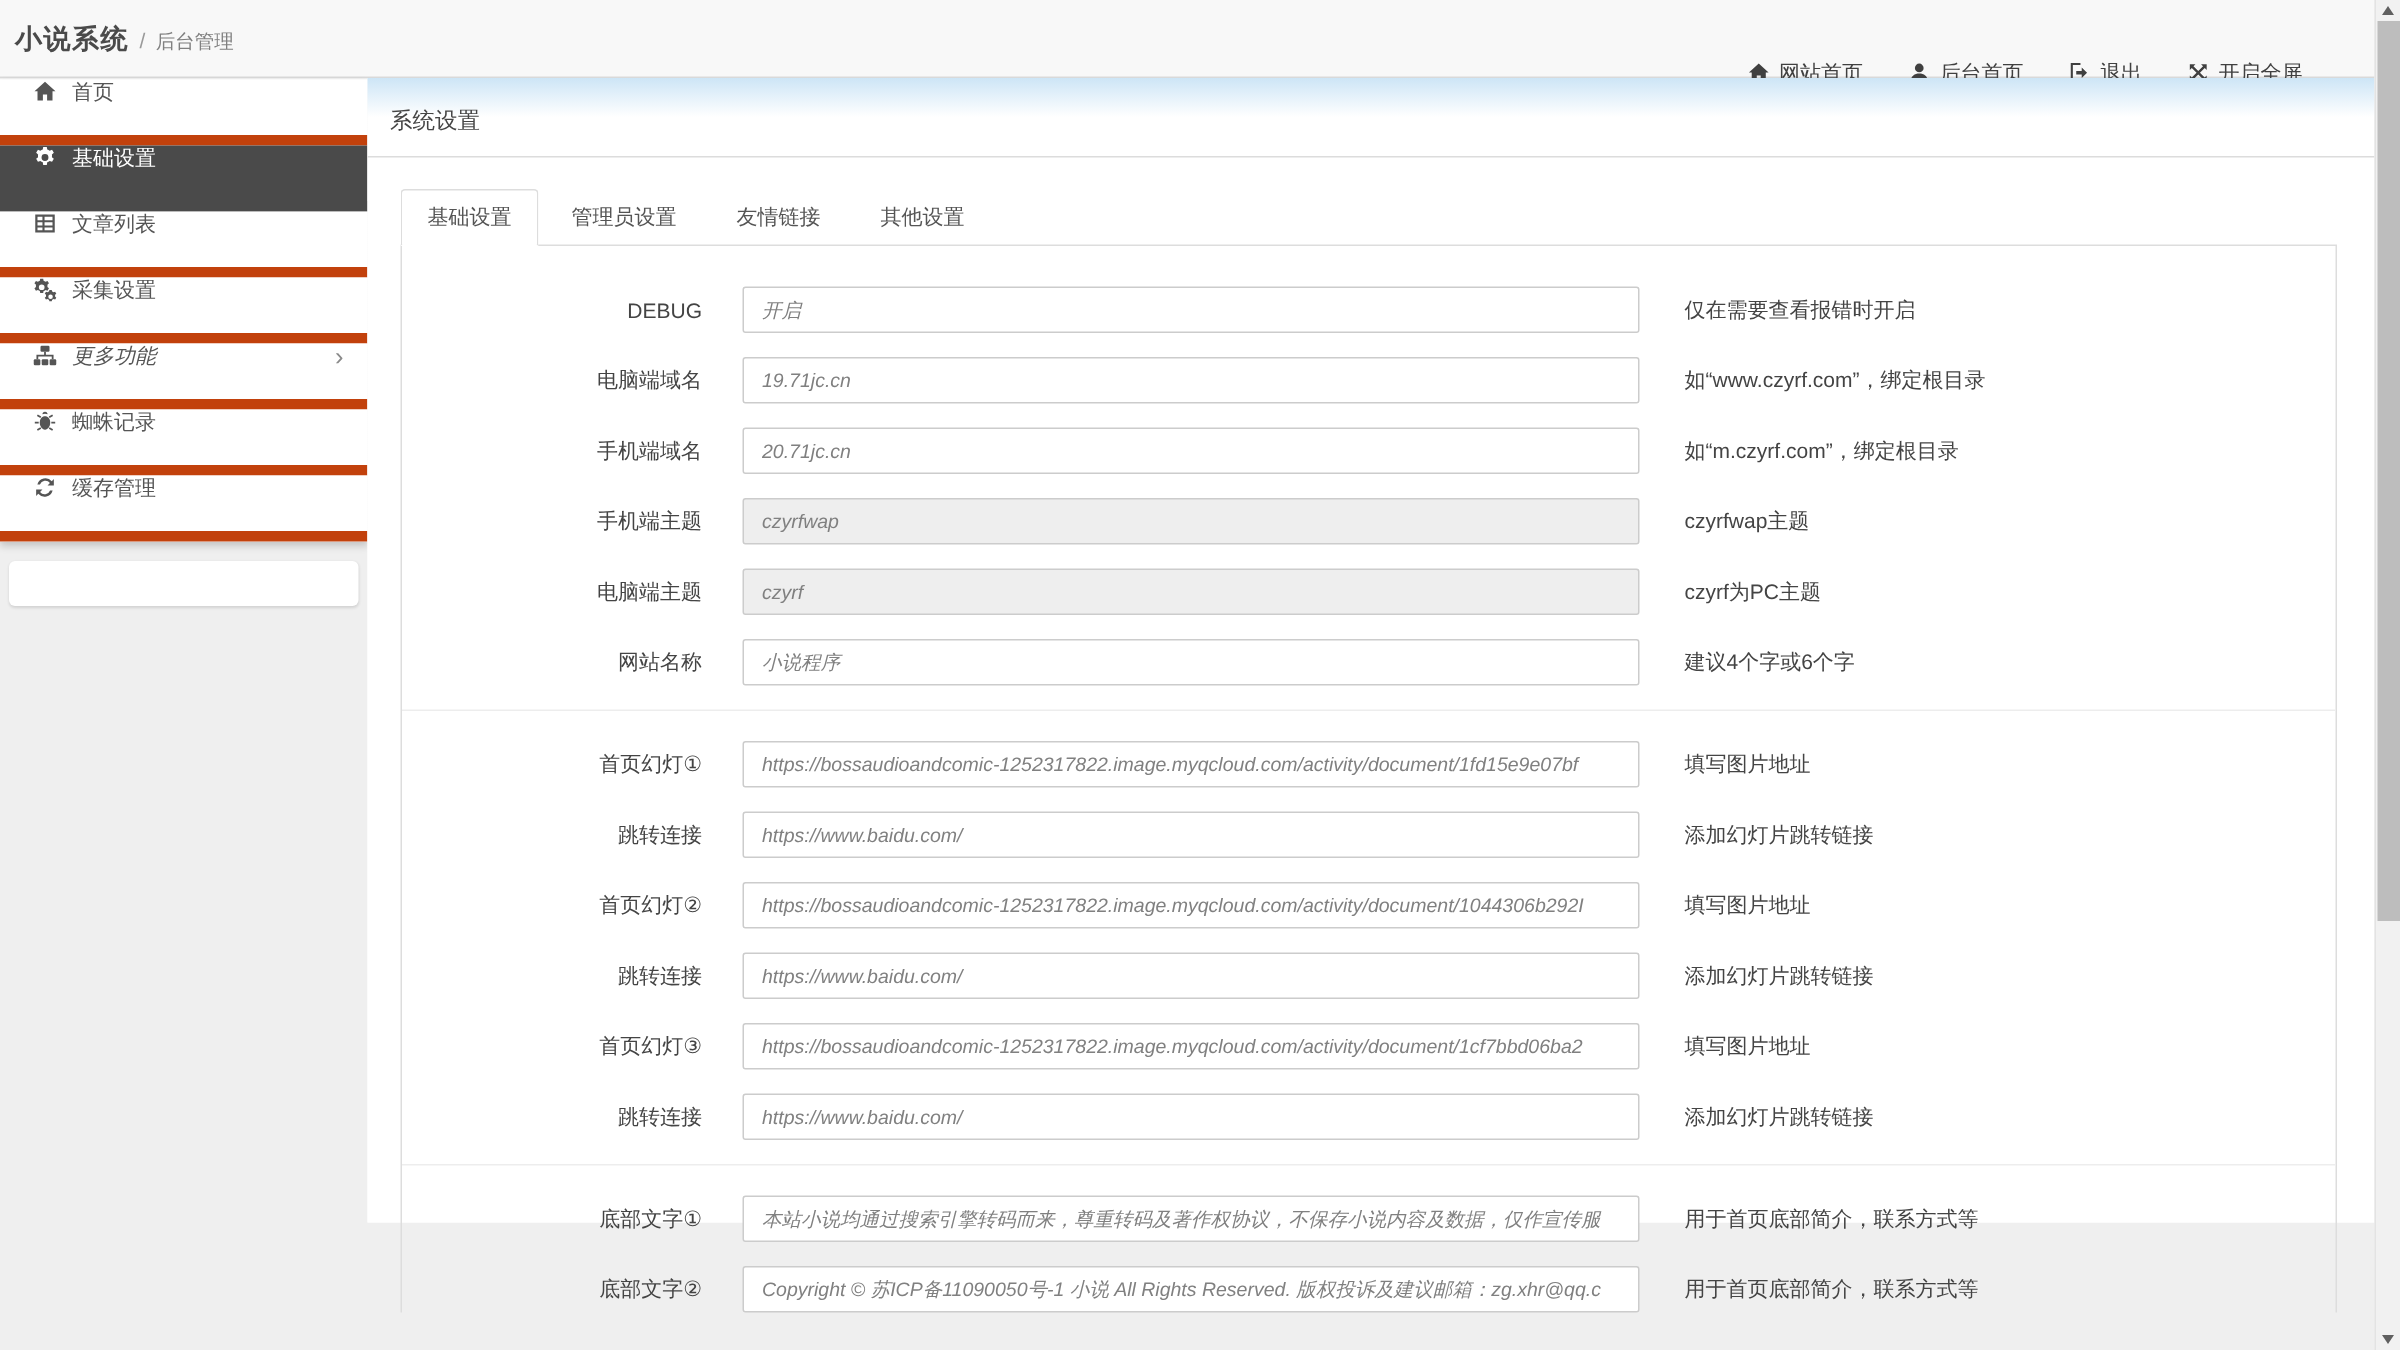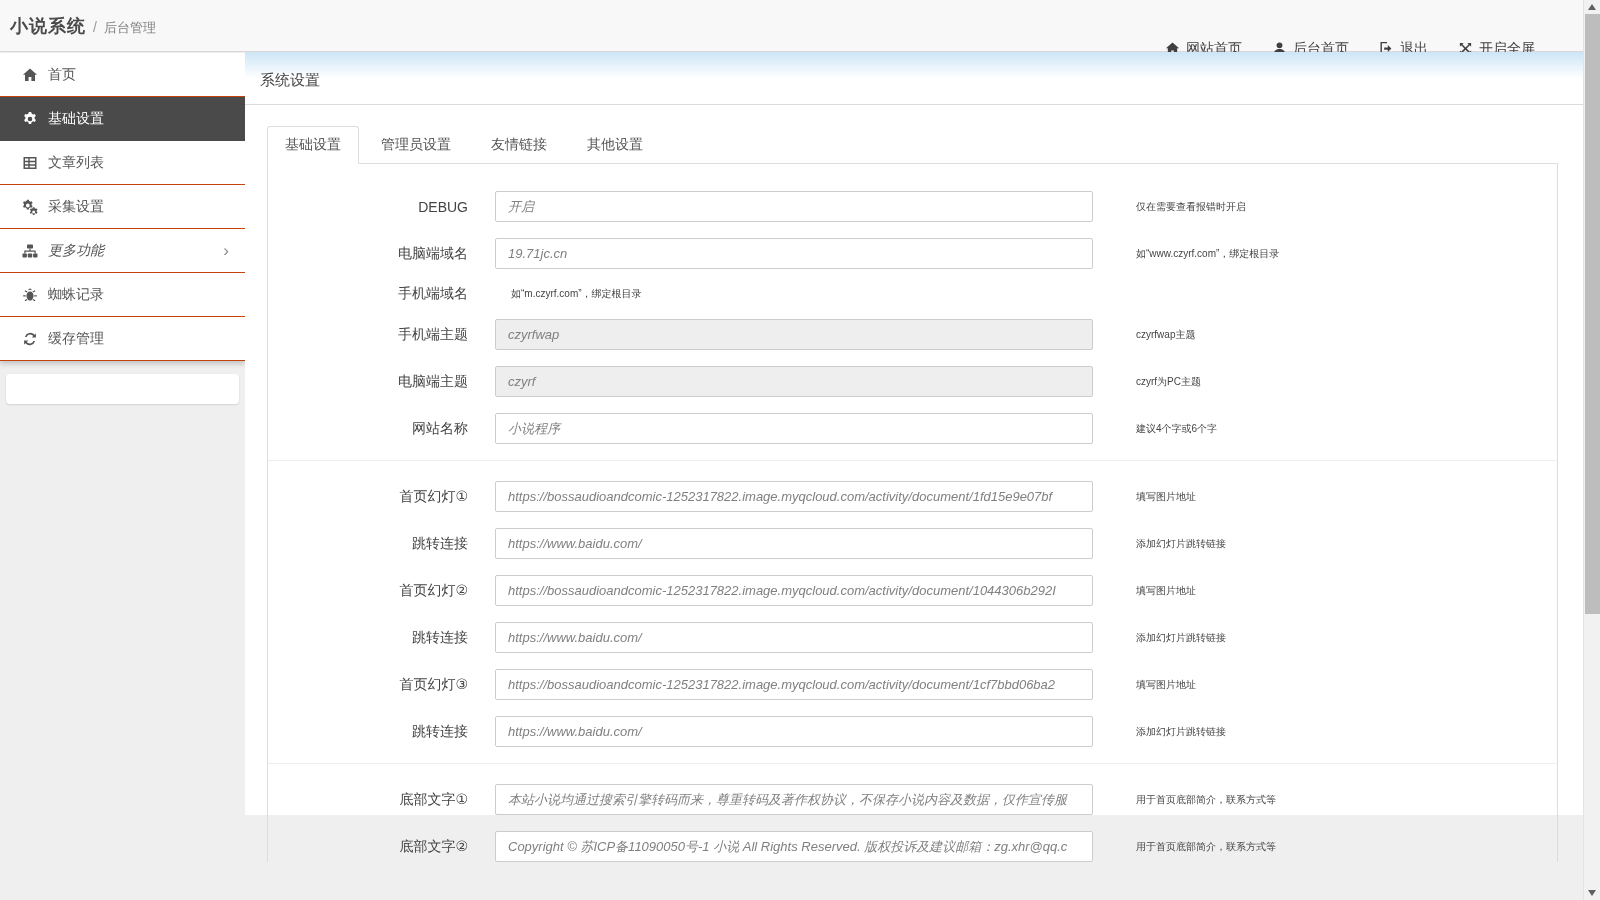--- a/index.html
+++ b/index.html
@@ -16,22 +16,22 @@
   .sep { color:#999; font-size:14px; }
   .crumb { color:#808080; font-size:13px; }
   .top-nav { display:flex; align-items:center; gap:30px;margin-top:46px; }
   .top-nav a { display:flex; align-items:center; gap:6px; color:#404040; font-size:14px; text-decoration:none; cursor:pointer; }
   .icon { display:inline-flex; width:15px; height:15px; color:inherit; }
   .icon svg { width:100%; height:100%; fill:currentColor; }
 
   
   .sidebar { position:absolute; top:53px; left:0; width:245px; }
   .side-menu { background:#fff; box-shadow:0 3px 5px rgba(0,0,0,.18); list-style:none; }
-  .side-item { display:flex; align-items:center; gap:10px; height:44px; padding:0 12px 0 22px;
-    font-size:14px; color:#555; border-bottom:1px solid #c2410c; cursor:pointer; background:#fff; }
+  .side-item { display:flex; align-items:flex-start; gap:10px; height:44px; padding:0 12px 0 22px;
+    font-size:14px; color:#555; border-bottom:7px solid #c2410c; cursor:pointer; background:#fff; }
   .side-item .icon { width:16px; height:16px; color:#555; }
   .side-item.active { background:#4a4a4a; color:#fff; border-bottom-color:#4a4a4a; }
   .side-item.active .icon { color:#fff; }
   .side-item .grow { flex:1;font-style:italic; }
   .chev { color:#8a8a8a; font-size:17px; line-height:1; margin-right:4px; }
   .side-box { margin:13px 6px 0 6px; height:30px; background:#fff; border-radius:4px; box-shadow:0 1px 2px rgba(0,0,0,.12); }
 
   
   .panel { position:absolute; top:52px; left:245px; width:1338px; height:763px;
     background:#fff; background-image:linear-gradient(to bottom,#cde5f6 0,#ffffff 26px); }
@@ -44,21 +44,21 @@
   .tab.active { background:#fff; border-color:#ddd; border-bottom-color:#fff; }
 
   .tab-pane { border-left:1px solid #ddd; border-right:1px solid #ddd; padding-top:27px; min-height:680px; }
 
   .form-row { display:flex; align-items:center; margin-bottom:16px; }
   .form-label { width:200px; text-align:right; font-size:14px; color:#444; flex:none; }
   .form-input { margin-left:27px; width:598px; height:31px; border:1px solid #ccc; border-radius:2px;
     padding:0 12px; font-size:13px; color:#808080; background:#fff; outline:none;
     font-family:"Liberation Sans","DejaVu Sans",sans-serif; flex:none;font-style:italic; }
   .form-input:disabled { background:#eee; color:#808080; }
-  .form-hint { margin-left:43px; font-size:10px; color:#444; white-space:nowrap; }
+  .form-hint { margin-left:30px; font-size:14px; color:#444; white-space:nowrap; }
   .divider { border:0; border-top:1px solid #ededed; margin:4px 0 20px 0; }
 
   
   .scrollbar { position:absolute; top:0; right:0; width:17px; height:900px; background:#f1f1f1; border-left:1px solid #e3e3e3; }
   .scroll-arrow { position:absolute; left:0; width:16px; height:14px; display:flex; align-items:center; justify-content:center; cursor:pointer; }
   .scroll-arrow.up { top:0; } .scroll-arrow.down { bottom:0; }
   .tri-up { width:0; height:0; border-left:4px solid transparent; border-right:4px solid transparent; border-bottom:6px solid #606060; }
   .tri-down { width:0; height:0; border-left:4px solid transparent; border-right:4px solid transparent; border-top:6px solid #606060; }
   .scroll-thumb { position:absolute; top:14px; left:1px; width:15px; height:600px; background:#bdbdbd; cursor:pointer; }
 </style>
@@ -201,20 +201,21 @@
         </div>
 
         <div class="form-row">
           <label class="form-label">电脑端域名</label>
           <input class="form-input" value="19.71jc.cn" style="">
           <span class="form-hint">如“www.czyrf.com”，绑定根目录</span>
         </div>
 
         <div class="form-row">
           <label class="form-label">手机端域名</label>
+          <input class="form-input" value="20.71jc.cn" style="">
           <span class="form-hint">如“m.czyrf.com”，绑定根目录</span>
         </div>
 
         <div class="form-row">
           <label class="form-label">手机端主题</label>
           <input class="form-input" disabled="" value="czyrfwap" style="">
           <span class="form-hint">czyrfwap主题</span>
         </div>
 
         <div class="form-row">

